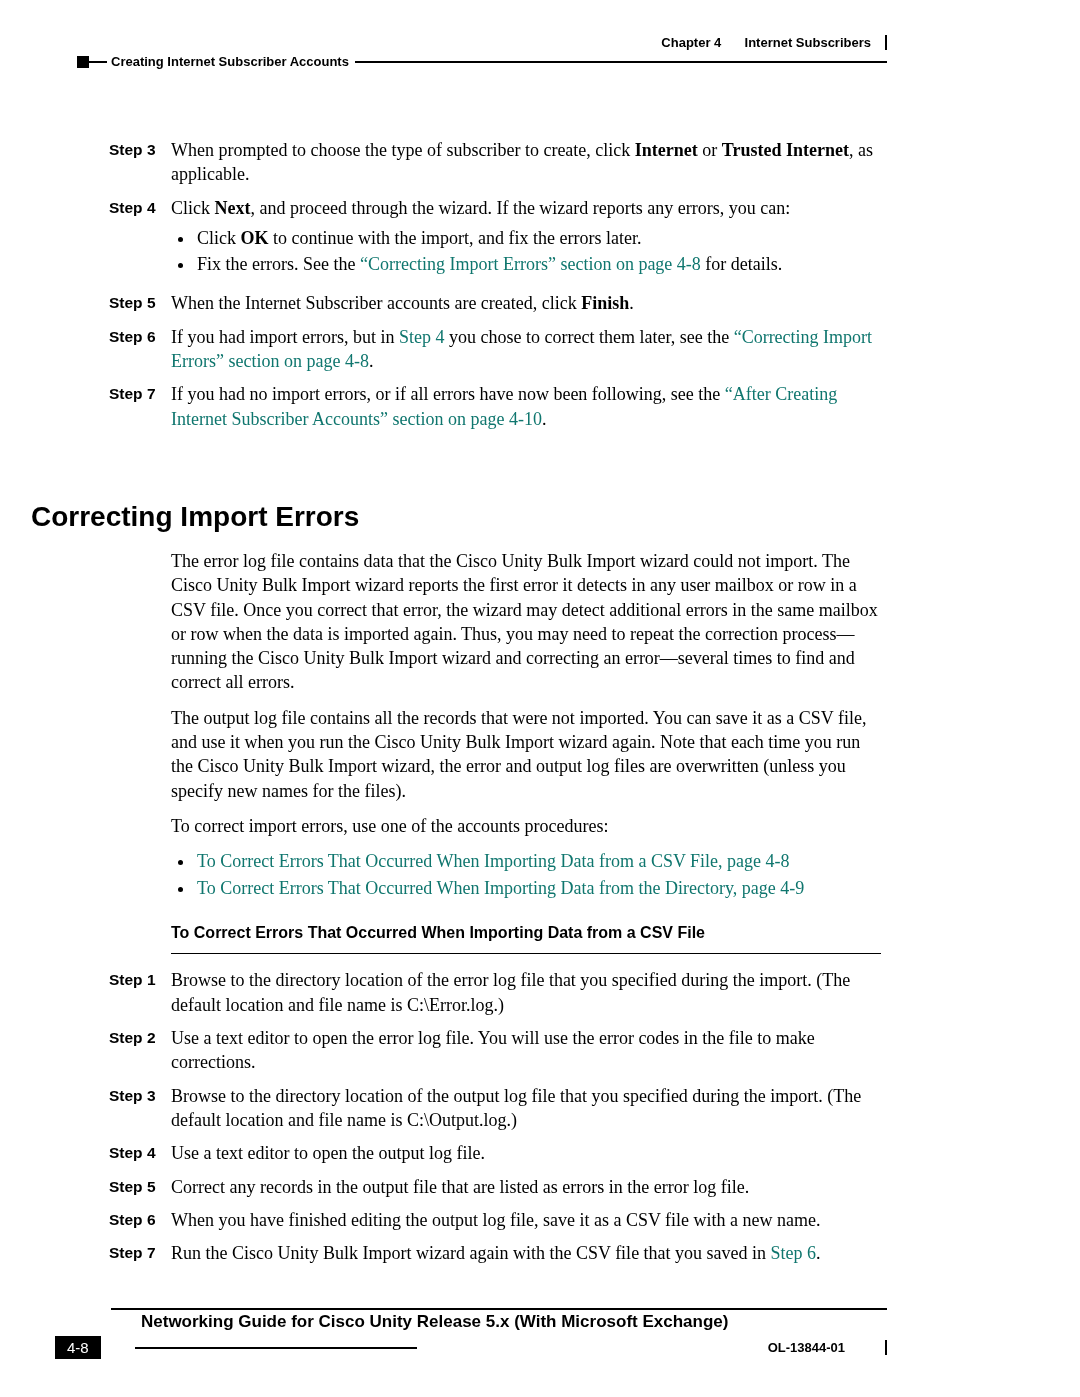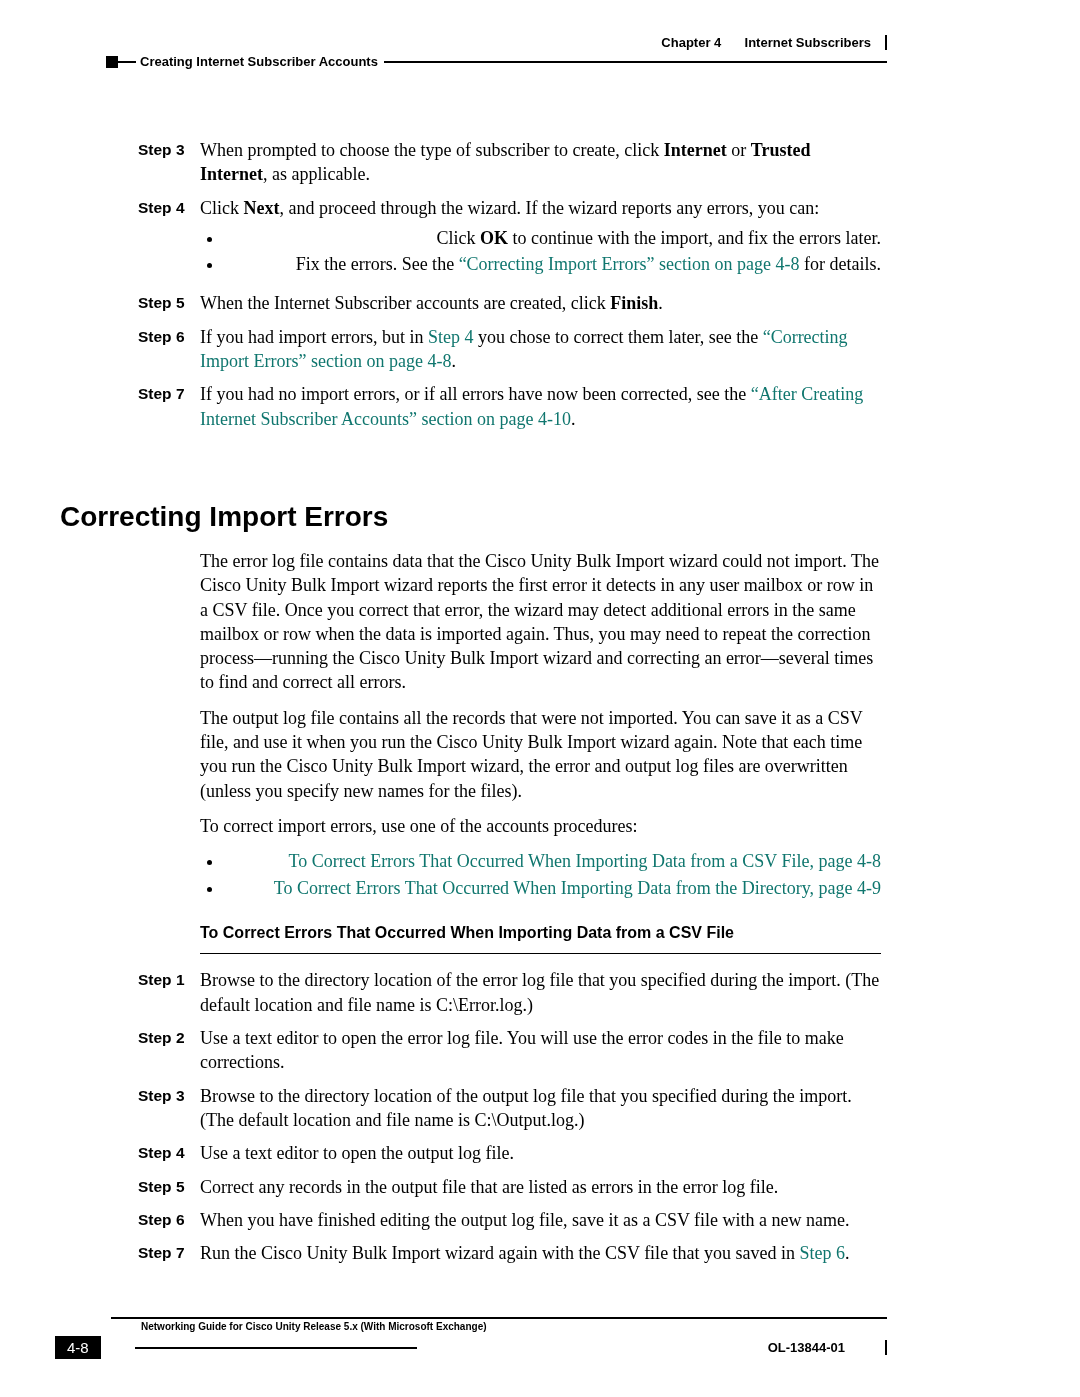--- a/index.html
+++ b/index.html
@@ -8,21 +8,21 @@
     background: #fff;
     font-family: "Times New Roman", Times, serif;
     color: #000;
     width: 1080px;
   }
   .page {
     position: relative;
     width: 992px;
     height: 1397px;
     box-sizing: border-box;
-    padding: 35px 105px 0 60px;
+    padding: 35px 105px 0 31px;
   }
   .header-row {
     display: flex;
     align-items: center;
     font-family: Arial, Helvetica, sans-serif;
     font-size: 14px;
     font-weight: bold;
   }
   .black-sq {
     width: 12px; height: 12px; background: #000; display: inline-block;
@@ -55,21 +55,21 @@
   }
   .step-body { flex: 1; }
   .bold { font-weight: bold; }
   .link { color: #0f766e; }
 
   ul.bullets {
     list-style: disc;
     margin: 6px 0 6px 24px;
     padding: 0;
   }
-  ul.bullets li { margin: 2px 0; padding-left: 2px; text-align: right; }
+  ul.bullets li { margin: 2px 0; padding-left: 2px; }
 
   .h2 {
     font-family: Arial, Helvetica, sans-serif;
     font-weight: bold;
     font-size: 28px;
     margin: 70px 0 16px 0;
   }
   .proc-title {
     font-family: Arial, Helvetica, sans-serif;
     font-weight: bold;
@@ -90,21 +90,21 @@
     height: 2px; background: #000; width: 100%;
   }
   .footer-row {
     display: flex;
     align-items: center;
     font-family: Arial, Helvetica, sans-serif;
     font-weight: bold;
     margin-top: 2px;
   }
   .footer-title {
-    font-size: 10px;
+    font-size: 17px;
     flex: 1;
     padding-left: 86px;
   }
   .page-badge {
     background: #000;
     color: #fff;
     padding: 3px 12px;
     font-size: 15px;
     font-family: Arial, Helvetica, sans-serif;
   }
@@ -180,21 +180,21 @@
     <div class="step-row">
       <div class="step-label">Step 6</div>
       <div class="step-body">
         <span>If you had import errors, but in </span><span class="link">Step 4</span><span> you chose to correct them later, see the </span><span class="link">“Correcting Import Errors” section on page 4-8</span><span>.</span>
       </div>
     </div>
 
     <div class="step-row">
       <div class="step-label">Step 7</div>
       <div class="step-body">
-        <span>If you had no import errors, or if all errors have now been corrected, see the </span><span class="link">“After Creating Internet Subscriber Accounts” section on page 4-10</span><span>.</span>
+        <span>If you had no import errors, or if all errors have now been following, see the </span><span class="link">“After Creating Internet Subscriber Accounts” section on page 4-10</span><span>.</span>
       </div>
     </div>
   </div>
 
   <div class="h2">Correcting Import Errors</div>
 
   <div class="content">
     <div class="para">The error log file contains data that the Cisco Unity Bulk Import wizard could not import. The Cisco Unity Bulk Import wizard reports the first error it detects in any user mailbox or row in a CSV file. Once you correct that error, the wizard may detect additional errors in the same mailbox or row when the data is imported again. Thus, you may need to repeat the correction process—running the Cisco Unity Bulk Import wizard and correcting an error—several times to find and correct all errors.</div>
     <div class="para">The output log file contains all the records that were not imported. You can save it as a CSV file, and use it when you run the Cisco Unity Bulk Import wizard again. Note that each time you run the Cisco Unity Bulk Import wizard, the error and output log files are overwritten (unless you specify new names for the files).</div>
     <div class="para">To correct import errors, use one of the accounts procedures:</div>

